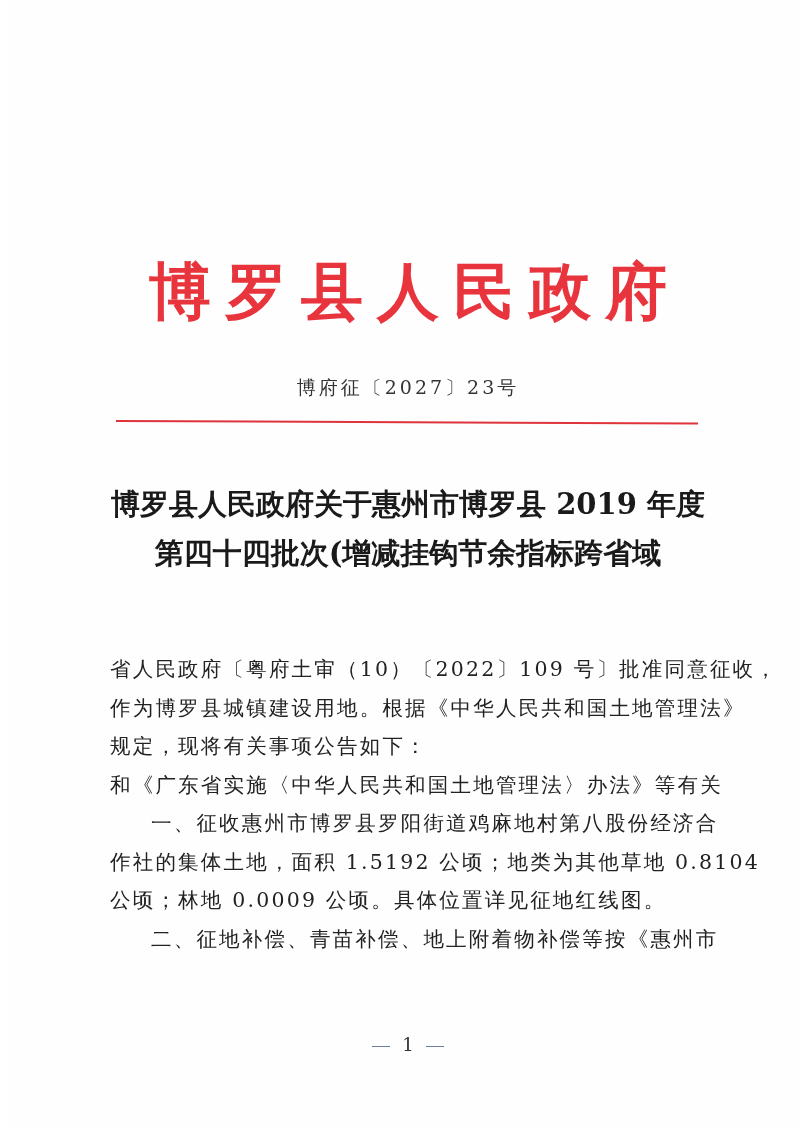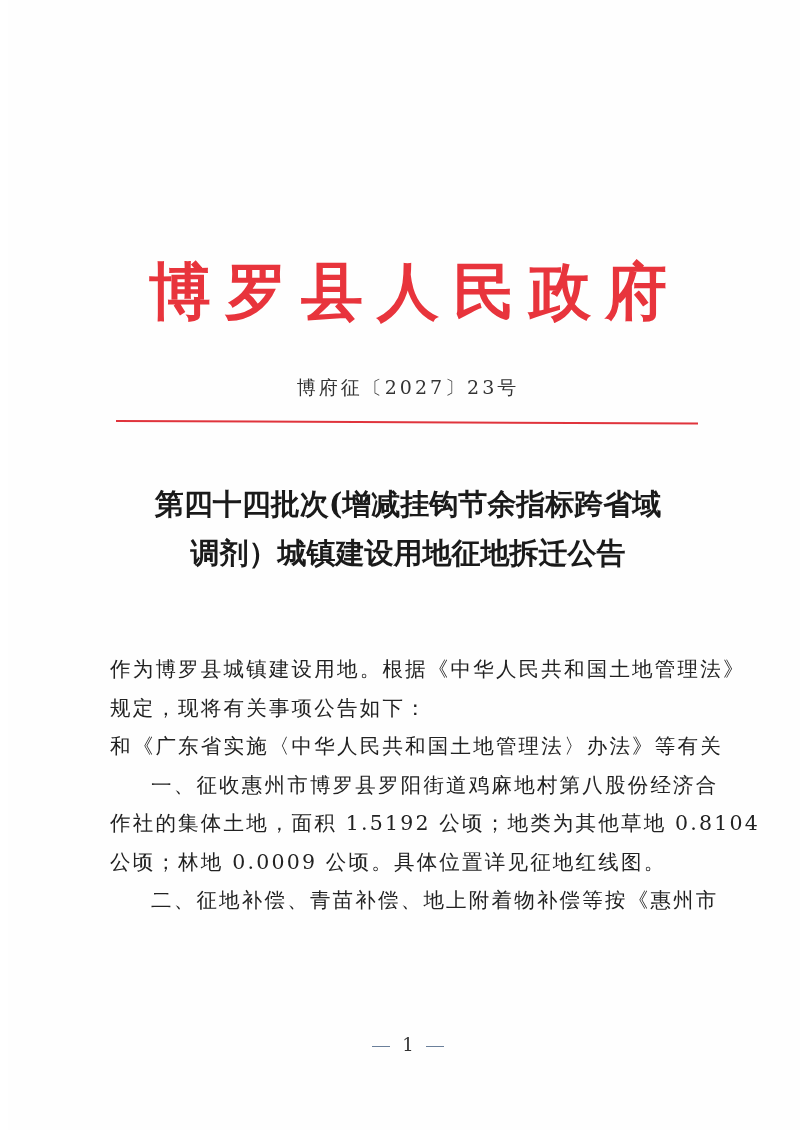--- a/index.html
+++ b/index.html
@@ -106,25 +106,26 @@
 
 <div class="page">
 
   <div class="masthead">博罗县人民政府</div>
 
   <div class="doc-number">博府征〔2027〕23号</div>
 
   <div class="red-rule"></div>
 
   <div class="doc-title">
+    <div>博罗县人民政府关于惠州市博罗县 2019 年度</div>
     <div>第四十四批次(增减挂钩节余指标跨省域</div>
-    <div>调剂）城镇建设用地征地拆迁公告</div>
   </div>
 
   <div class="body-text">
+    <span class="line">省人民政府〔粤府土审（10）〔2022〕109 号〕批准同意征收，</span>
     <span class="line">作为博罗县城镇建设用地。根据《中华人民共和国土地管理法》</span>
     <span class="line">规定，现将有关事项公告如下：</span>
     <span class="line">和《广东省实施〈中华人民共和国土地管理法〉办法》等有关</span>
     <span class="line indent">一、征收惠州市博罗县罗阳街道鸡麻地村第八股份经济合</span>
     <span class="line">作社的集体土地，面积 1.5192 公顷；地类为其他草地 0.8104</span>
     <span class="line">公顷；林地 0.0009 公顷。具体位置详见征地红线图。</span>
     <span class="line indent">二、征地补偿、青苗补偿、地上附着物补偿等按《惠州市</span>
   </div>
 
   <div class="page-footer">

